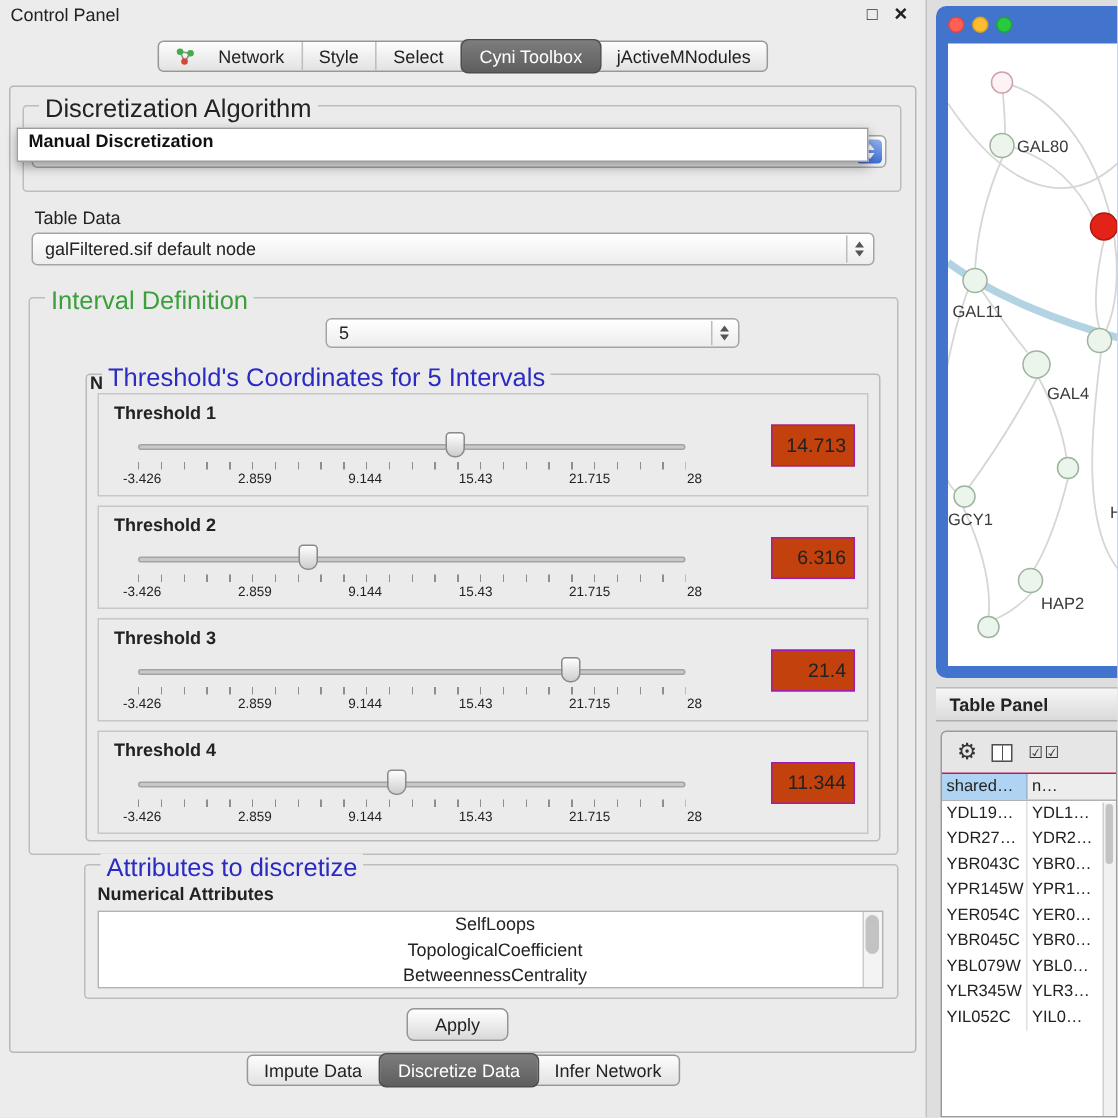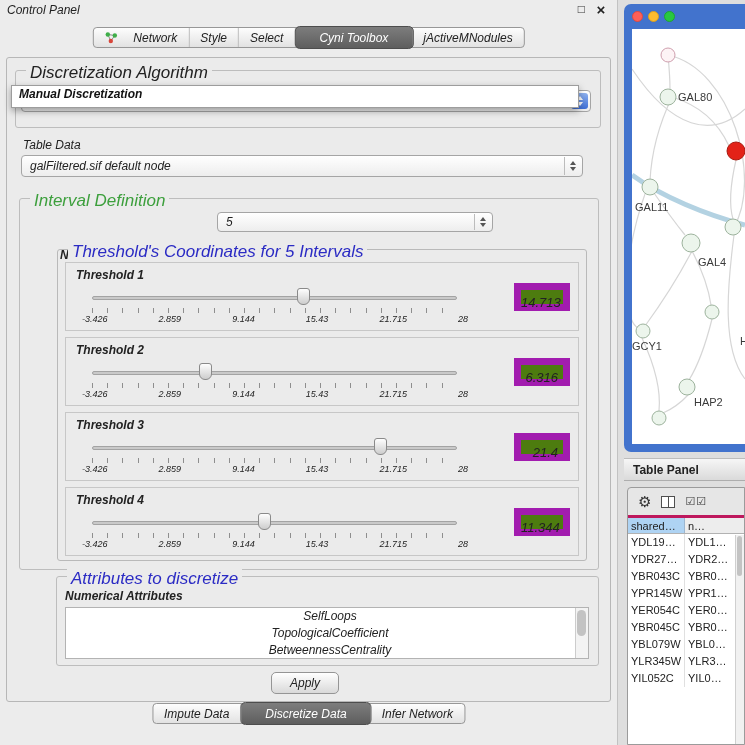--- a/index.html
+++ b/index.html
@@ -4,34 +4,34 @@
 <style>
   * { box-sizing: border-box; }
   html,body { margin:0; padding:0; }
   body {
     width:745px; height:745px; position:relative; overflow:hidden;
     background:#dedede; font-family:"Liberation Sans", sans-serif; font-size:12px; color:#222;
   }
 
   
   .cp-window { position:absolute; left:0; top:0; width:618px; height:745px;
-    background:#ececec; border-right:1px solid #c2c2c2;font-style:italic; }
+    background:#ececec; border-right:1px solid #c2c2c2; }
   .cp-titlebar { position:relative; height:20px; }
   .cp-title { position:absolute; left:7px; top:3px; font-size:12px; }
   .float-icon { position:absolute; right:32px; top:2px; font-size:12px; color:#333; cursor:default; }
   .close-icon { position:absolute; right:12px; top:1px; font-size:15px; font-weight:bold; color:#222; cursor:default; }
 
   
   .seg { position:absolute; left:50%; transform:translateX(-50%); display:flex; align-items:stretch;
     height:21px; background:linear-gradient(#fdfdfd,#e2e2e2); border:1px solid #979797; border-radius:4px; }
   .seg-item { display:flex; align-items:center; gap:16px; padding:0 11px; font-size:12px; color:#222;
     border-right:1px solid #bdbdbd; white-space:nowrap; }
   .seg-item:last-child { border-right:none; }
   .seg-item.selected { background:linear-gradient(#7d7d7d,#5e5e5e); color:#fff; border:1px solid #4d4d4d;
-    border-radius:5px; margin:-2px -1px; padding:0 24px; z-index:2; }
+    border-radius:5px; margin:-2px -1px; padding:0 12px; z-index:2; }
   .seg.top-tabs { top:27px; }
   .seg.bottom-tabs { top:703px; }
 
   .cp-content { position:absolute; left:6px; top:57px; width:605px; height:645px;
     background:#ebebeb; border:1px solid #b7b7b7; border-radius:3px; }
 
   .group { position:absolute; border:1px solid #bdbdbd; border-radius:3px; }
   .gtitle { position:absolute; top:-8px; left:10px; background:#ebebeb; padding:0 4px; font-size:17px; }
 
   
@@ -64,22 +64,22 @@
   
   .interval-group { left:12px; top:140px; width:580px; height:372px; }
   .gtitle.green { color:#3c9f3c; }
   .gtitle.blue  { color:#2b2bc4; }
   .count-label { position:absolute; left:40px; top:17px; font-weight:bold;margin-top:32px; }
   .count-combo { left:197px; top:13px; width:276px; height:20px; }
   .thr-group { left:37px; top:50px; width:530px; height:312px; border:1px solid #b9b9b9; border-radius:3px; position:absolute; }
 
   .tbox { position:absolute; left:7px; width:514px; height:69px; border:1px solid #c7c7c7; background:#ebebeb; }
   .tbox .tlabel { position:absolute; left:10px; top:5px; font-weight:bold; font-size:12px; }
-  .valuebox { position:absolute; right:8px; top:20px; width:56px; height:28px; background:#4d7c0f;
-    border:7px solid #a21caf; font-size:13px; text-align:right; line-height:26px; padding-right:5px; }
+  .valuebox { position:absolute; right:8px; top:20px; width:56px; height:28px; background:#c2410c;
+    border:1px solid #a21caf; font-size:13px; text-align:right; line-height:26px; padding-right:5px; }
   .slider { position:absolute; left:26px; top:24px; width:365px; height:20px; }
   .track { position:absolute; left:0; right:0; top:9px; height:4px; background:#c9c9c9;
     border:1px solid #a3a3a3; border-radius:2px; }
   .thumb { position:absolute; top:1px; width:13px; height:17px; background:linear-gradient(#fefefe,#cdcdcd);
     border:1px solid #8a8a8a; border-radius:3px 3px 6px 6px; }
   .ticks { position:absolute; left:26px; top:45px; width:365px; height:5px;
     background-image:repeating-linear-gradient(90deg,#8e8e8e 0,#8e8e8e 1px,transparent 1px,transparent 15.2px); }
   .ticklabels { position:absolute; left:16px; top:51px; width:386px; display:flex; justify-content:space-between;
     font-size:9px; color:#222; }
 
@@ -109,21 +109,21 @@
   .tp-titlebar { position:absolute; left:624px; top:458px; width:121px; height:23px;
     background:linear-gradient(#f6f6f6,#dadada); border-top:1px solid #bdbdbd; border-bottom:1px solid #adadad; }
   .tp-title { position:absolute; left:9px; top:4px; font-size:12px;font-weight:bold; }
   .tp-window { position:absolute; left:627px; top:487px; width:118px; height:258px;
     background:#e6e6e6; border:1px solid #9b9b9b; border-radius:4px 0 0 0; overflow:hidden; }
   .tp-toolbar { display:flex; align-items:center; height:27px; padding-left:10px; gap:10px; }
   .gear-glyph { font-size:15px; color:#333; line-height:1; }
   .cols-icon { width:14px; height:12px; border:1px solid #4f4f4f; background:
     linear-gradient(to right,#fff 0 6px,#4f4f4f 6px 7px,#fff 7px 14px); }
   .cb-glyphs { font-size:11px; color:#333; letter-spacing:1px; }
-  .tp-header { display:flex; height:19px; border-top:3px solid #be185d; border-bottom:1px solid #b2b2b2;
+  .tp-header { display:flex; height:19px; border-top:1px solid #be185d; border-bottom:1px solid #b2b2b2;
     background:#ededed; font-size:11px; }
   .hc1 { width:57px; background:#aed3f3; border-right:1px solid #9cb6cf; padding:2px 3px; overflow:hidden; }
   .hc2 { flex:1; padding:2px 3px; overflow:hidden; }
   .tp-rows { background:#fff; position:relative; height:211px; }
   .trow { display:flex; height:17px; font-size:11px; }
   .tc1 { width:57px; padding:2px 3px; border-right:1px solid #e0e0e0; white-space:nowrap; overflow:hidden; }
   .tc2 { flex:1; padding:2px 3px; white-space:nowrap; overflow:hidden; }
   .tp-scroll { position:absolute; right:0; top:47px; bottom:0; width:9px; background:#f1f1f1; border-left:1px solid #cfcfcf; }
   .tp-scroll .vthumb { width:5px; height:40px; top:1px; }
 

